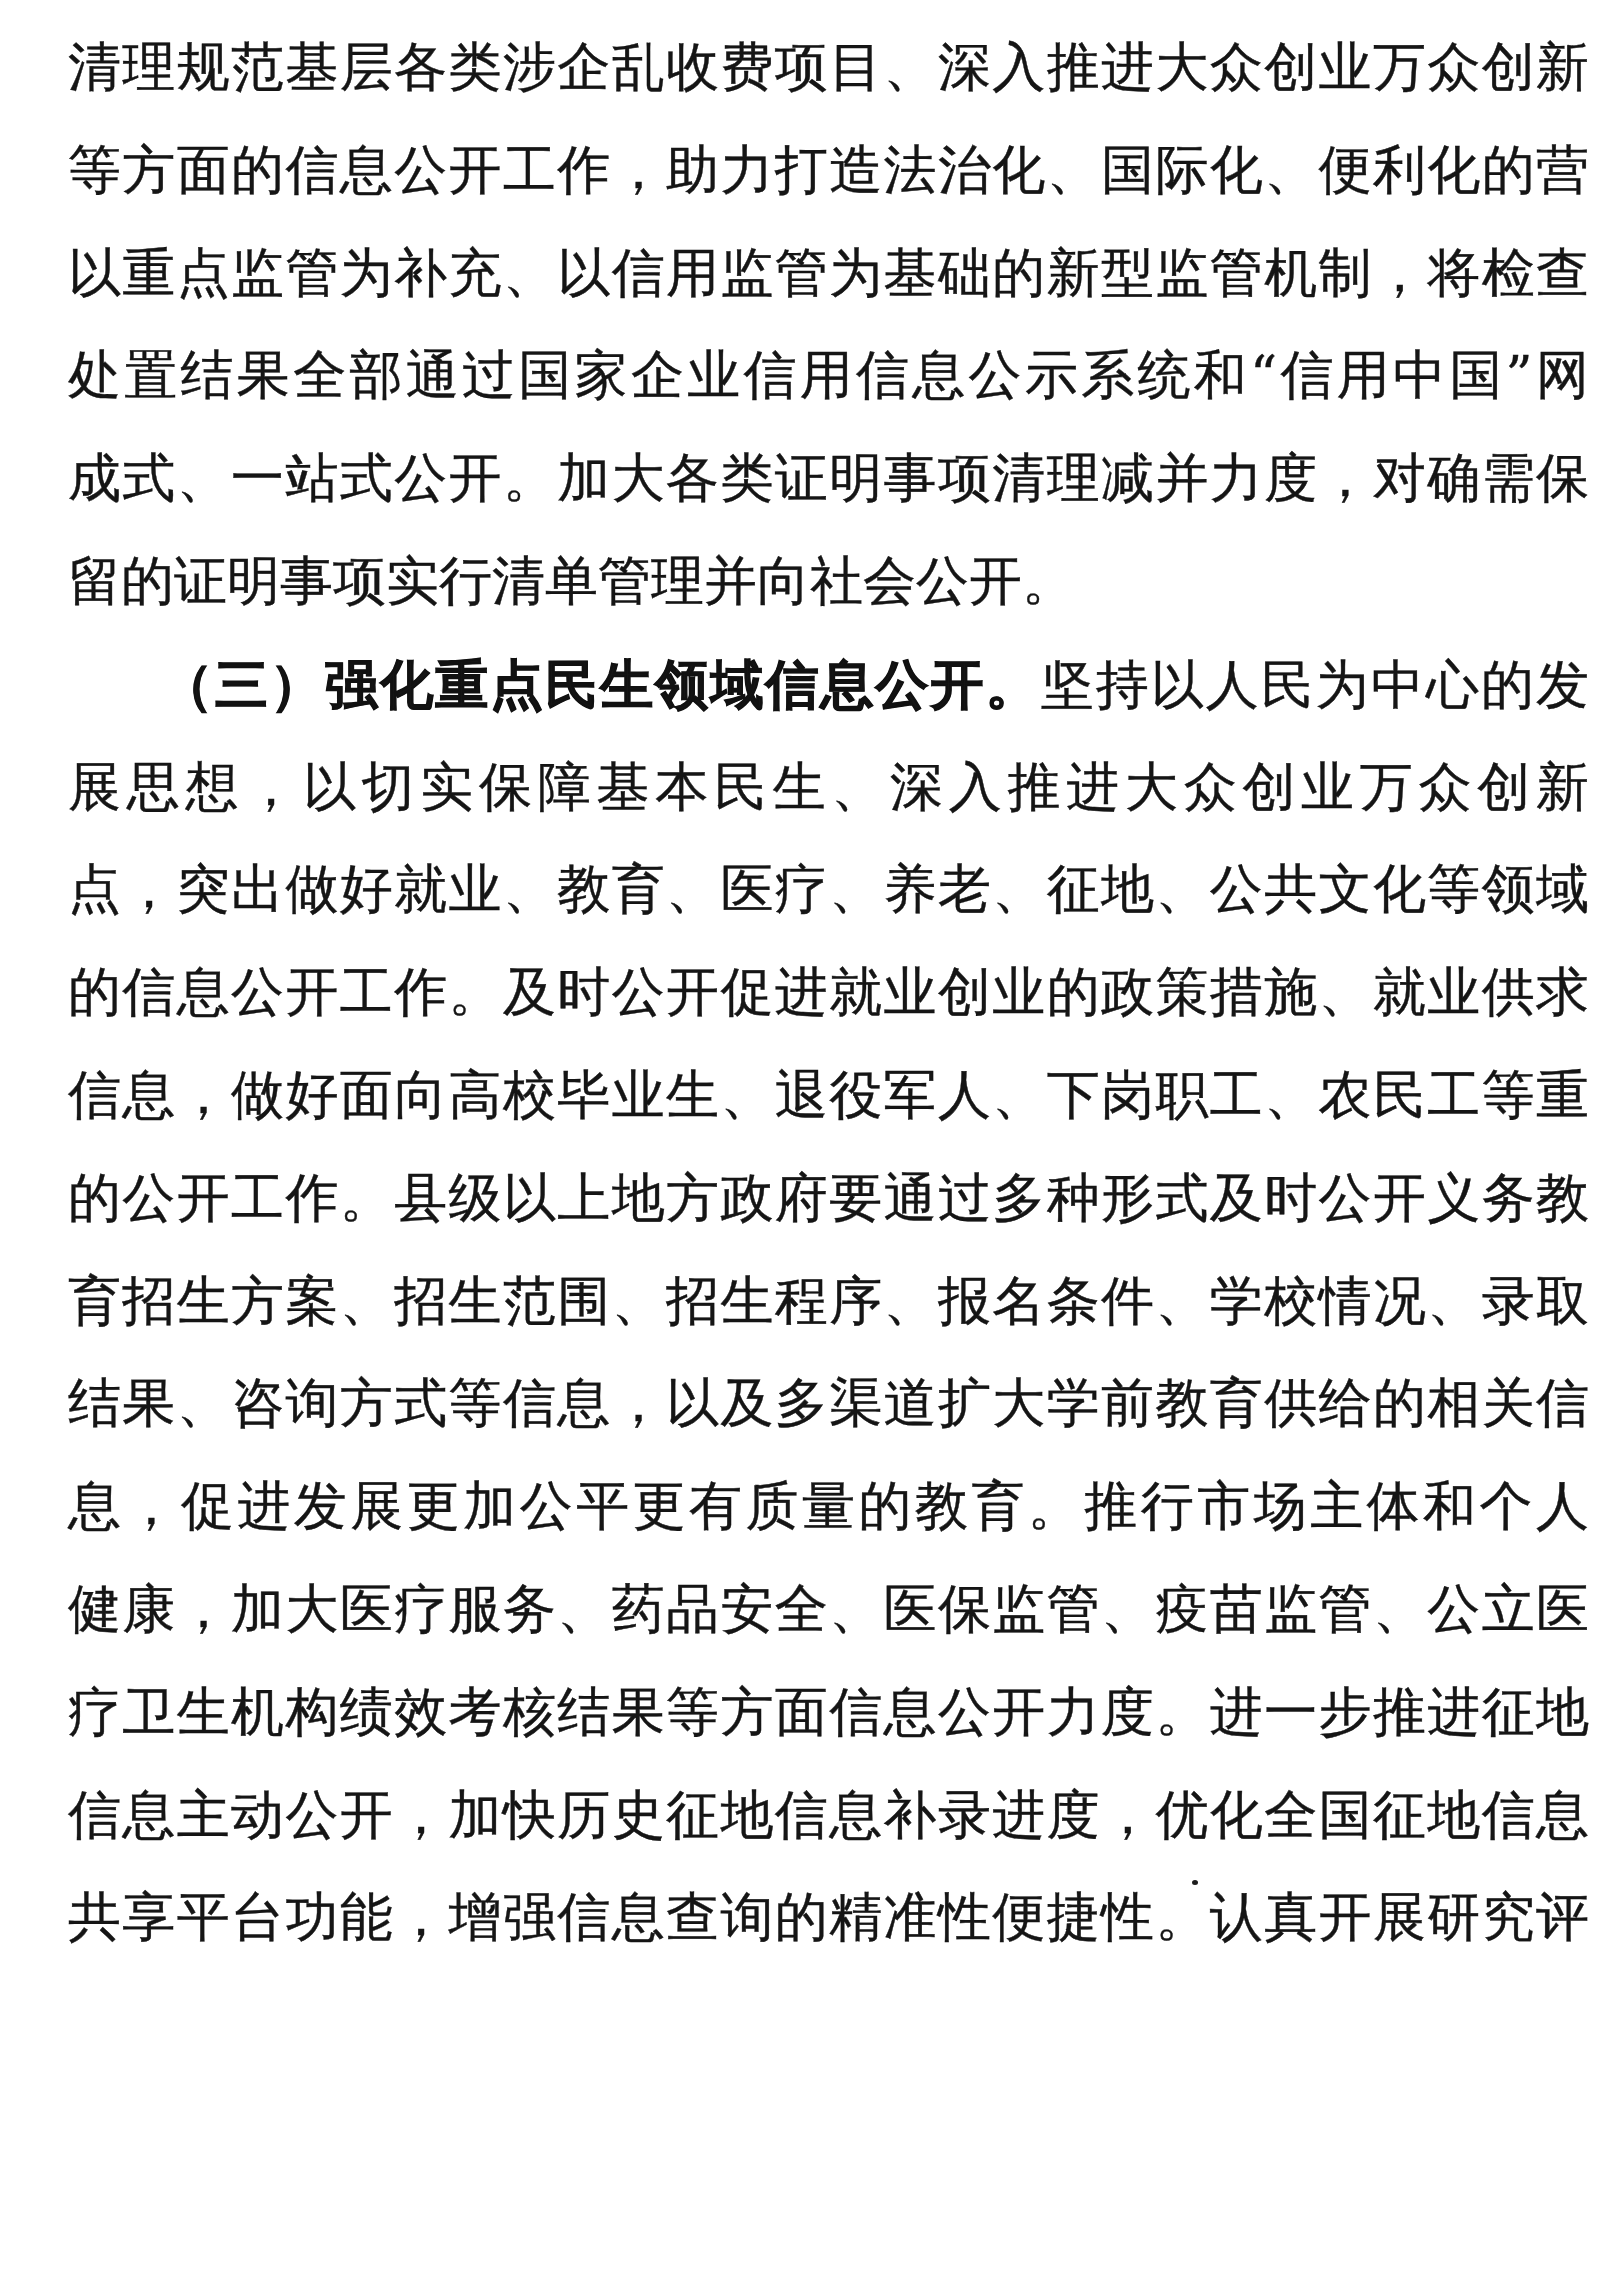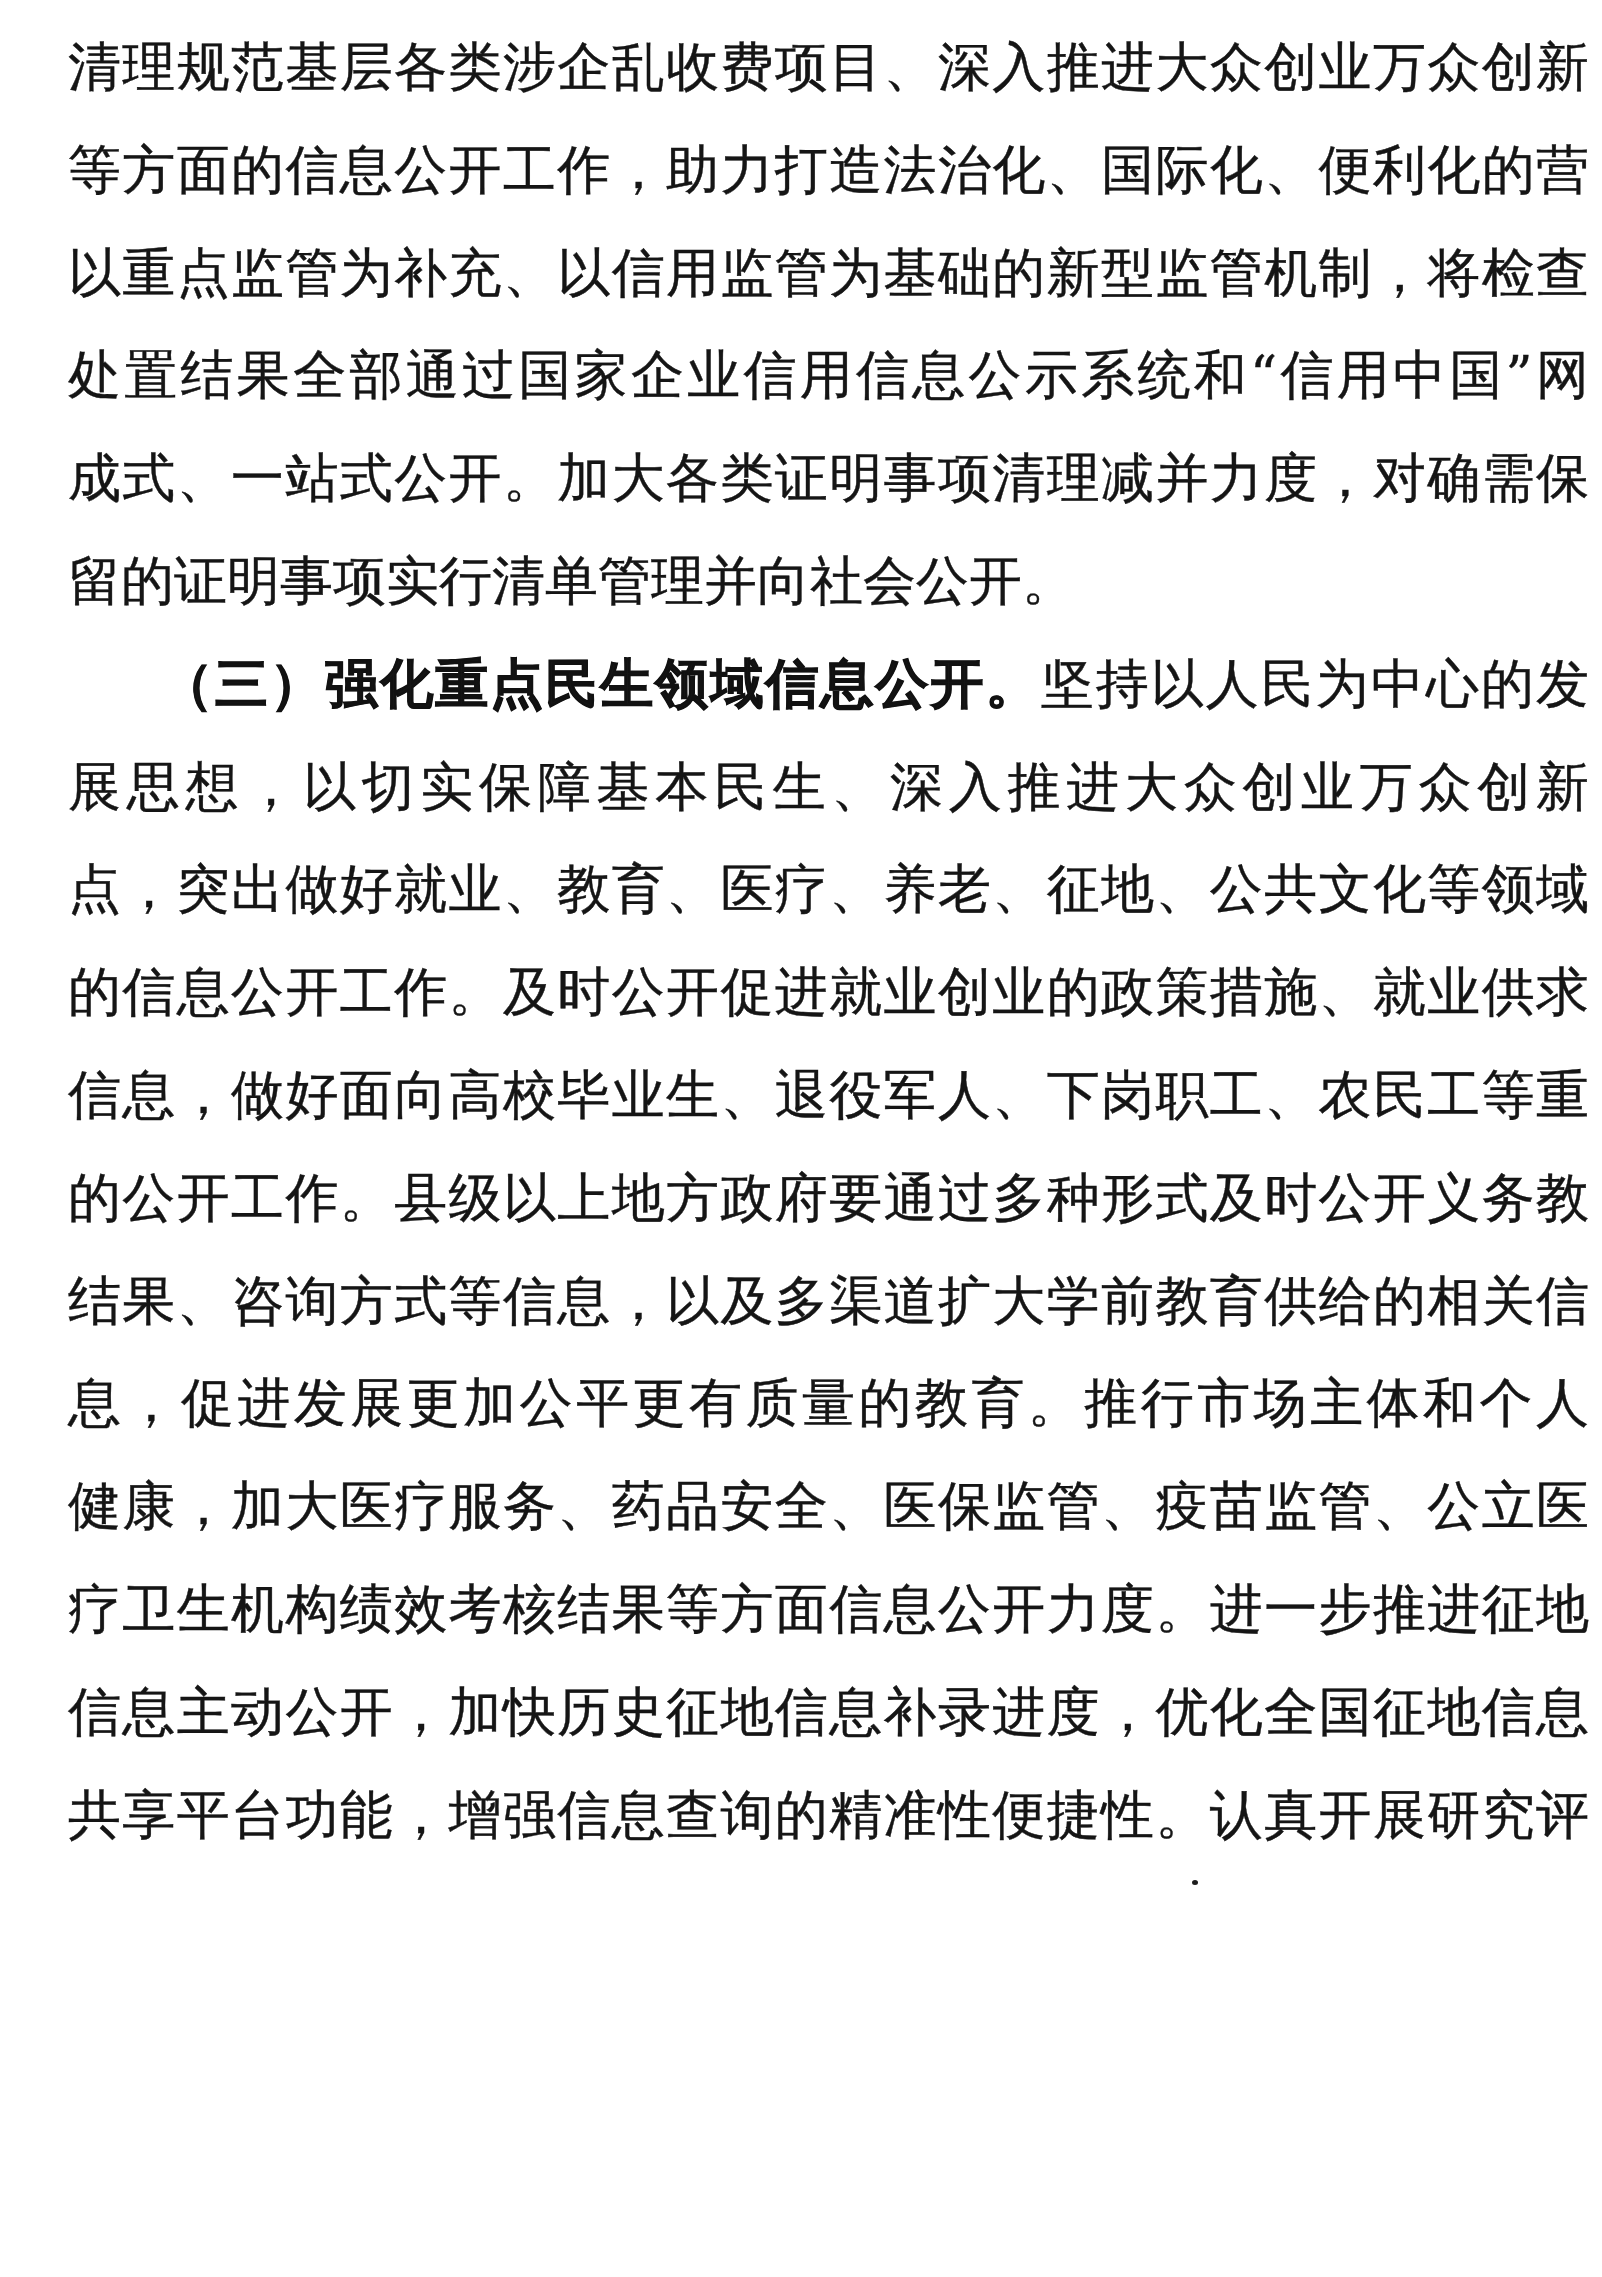--- a/index.html
+++ b/index.html
@@ -39,21 +39,20 @@
   .line.end {
     text-align: center;
     text-align-last: left;
   }
   
   .line.indent {
     text-indent: 92px;
   }
   .heading-bold {
     font-weight: bold;
-    font-family: Liberation Mono, monospace;
     -webkit-text-stroke: 0.9px #111111;
   }
   .scan-speck {
     position: absolute;
     left: 1192px;
     top: 1880px;
     width: 6px;
     height: 5px;
     background: #1c1c1c;
     border-radius: 50%;
@@ -68,20 +67,21 @@
   <div class="line just">以重点监管为补充、以信用监管为基础的新型监管机制，将检查</div>
   <div class="line just">处置结果全部通过国家企业信用信息公示系统和“信用中国”网</div>
   <div class="line just">成式、一站式公开。加大各类证明事项清理减并力度，对确需保</div>
   <div class="line end">留的证明事项实行清单管理并向社会公开。</div>
   <div class="line just indent"><span class="heading-bold">（三）强化重点民生领域信息公开。</span><span>坚持以人民为中心的发</span></div>
   <div class="line just">展思想，以切实保障基本民生、深入推进大众创业万众创新</div>
   <div class="line just">点，突出做好就业、教育、医疗、养老、征地、公共文化等领域</div>
   <div class="line just">的信息公开工作。及时公开促进就业创业的政策措施、就业供求</div>
   <div class="line just">信息，做好面向高校毕业生、退役军人、下岗职工、农民工等重</div>
   <div class="line just">的公开工作。县级以上地方政府要通过多种形式及时公开义务教</div>
+  <div class="line just">育招生方案、招生范围、招生程序、报名条件、学校情况、录取</div>
   <div class="line just">结果、咨询方式等信息，以及多渠道扩大学前教育供给的相关信</div>
   <div class="line just">息，促进发展更加公平更有质量的教育。推行市场主体和个人</div>
   <div class="line just">健康，加大医疗服务、药品安全、医保监管、疫苗监管、公立医</div>
   <div class="line just">疗卫生机构绩效考核结果等方面信息公开力度。进一步推进征地</div>
   <div class="line just">信息主动公开，加快历史征地信息补录进度，优化全国征地信息</div>
   <div class="line just">共享平台功能，增强信息查询的精准性便捷性。认真开展研究评</div>
 </div>
 
 <div class="scan-speck"></div>
 

